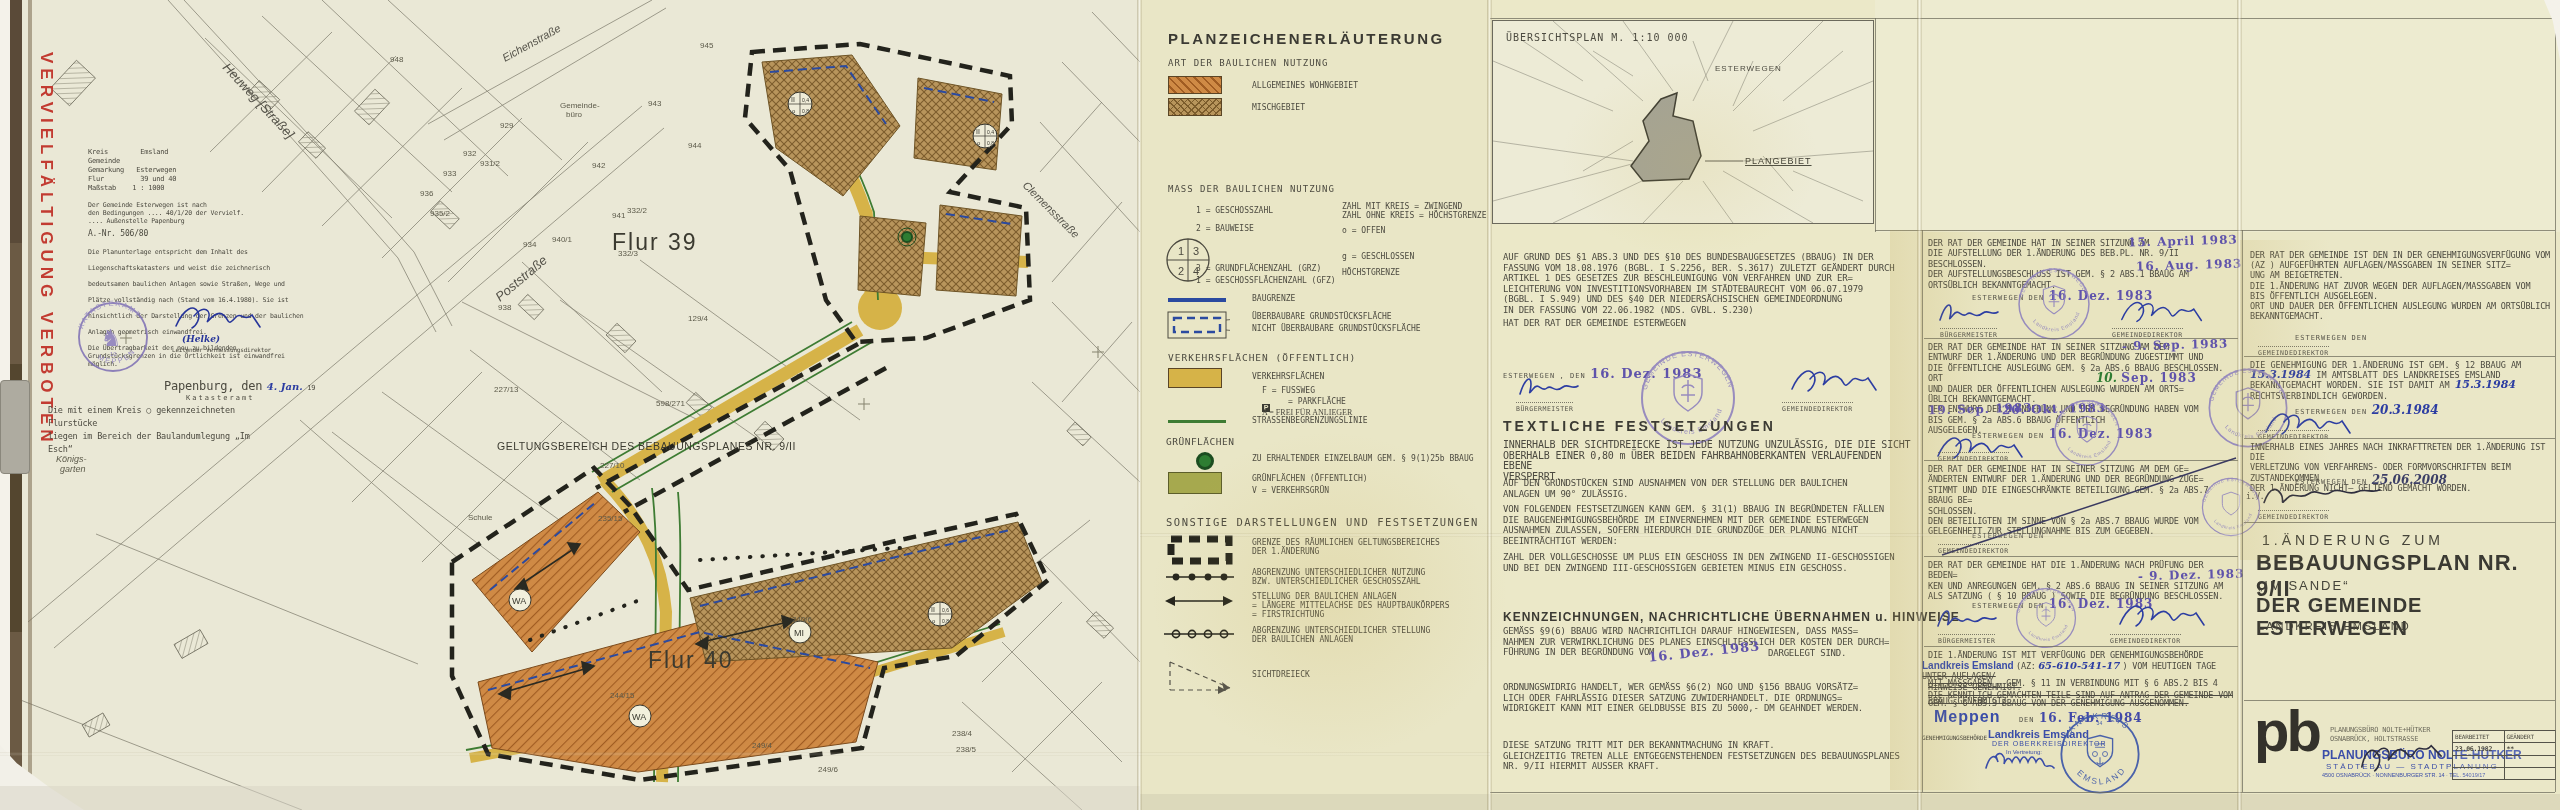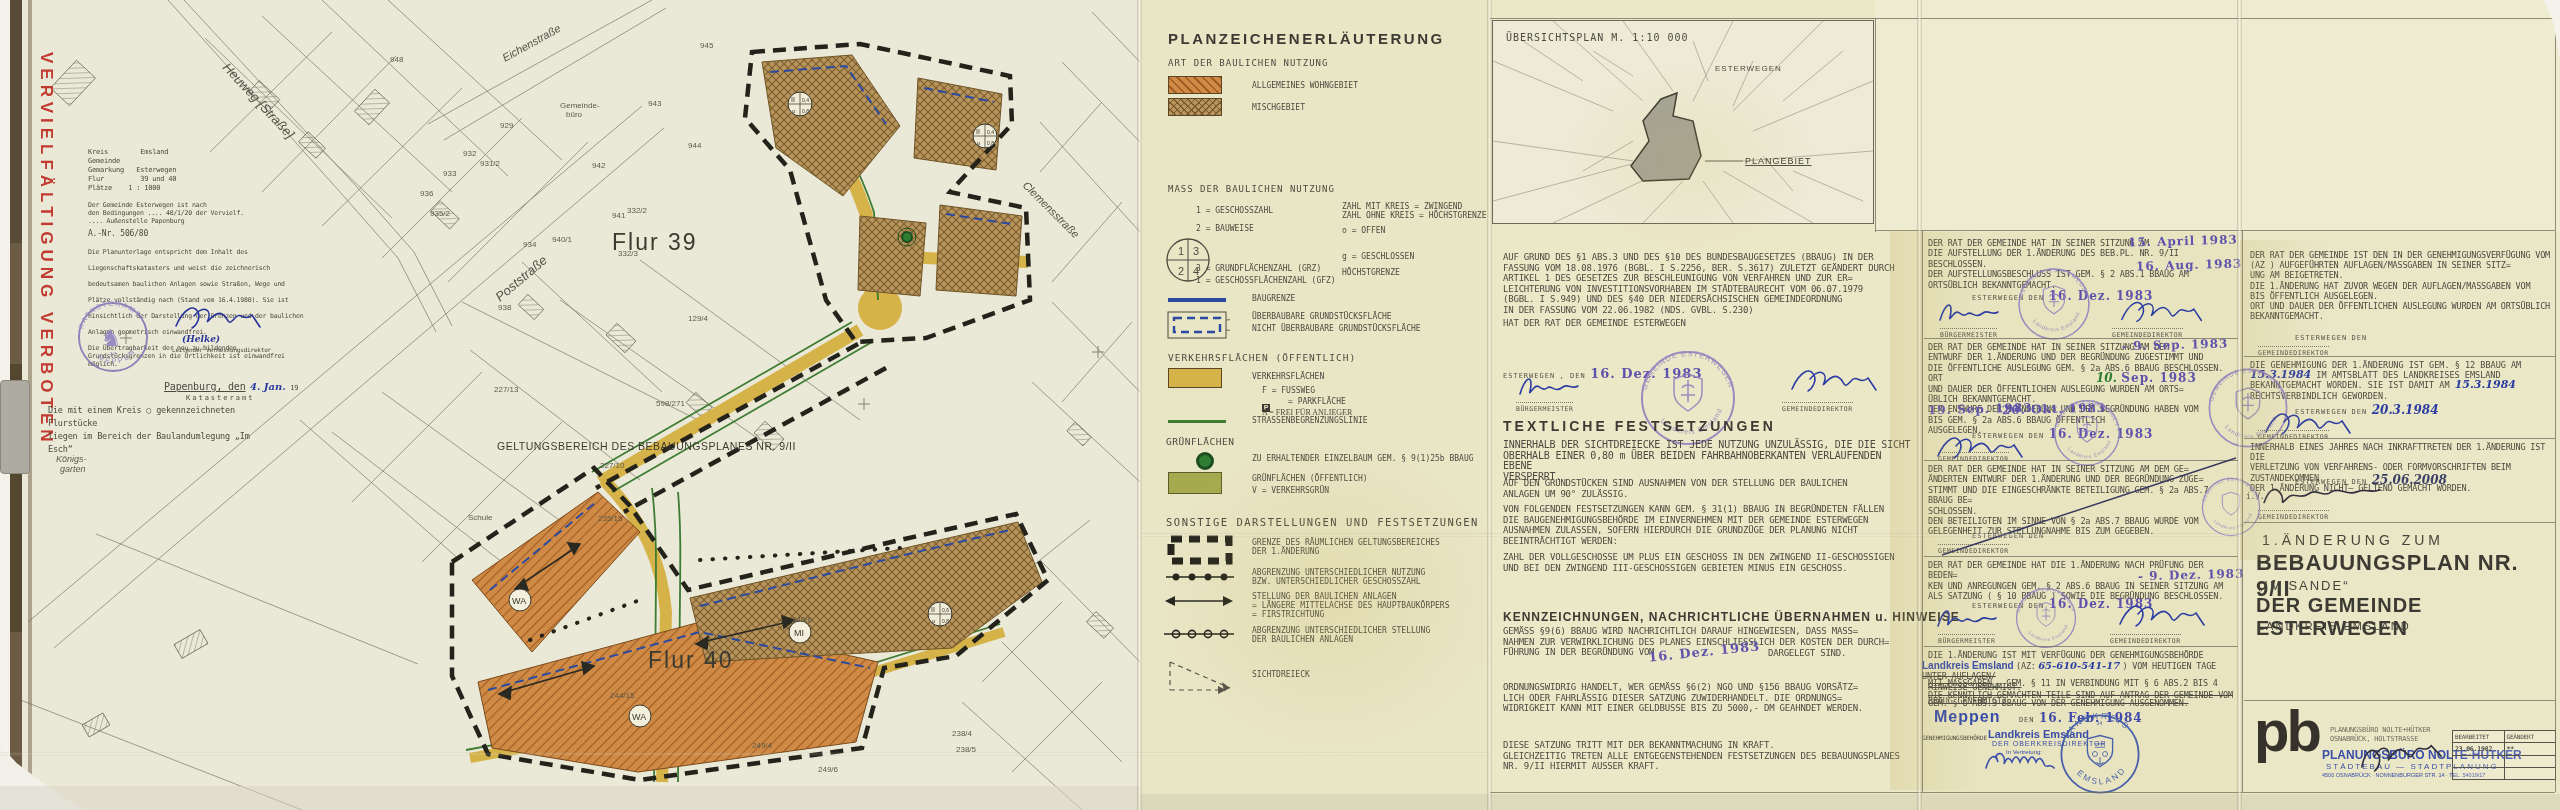--- a/index.html
+++ b/index.html
@@ -245,36 +245,36 @@
   <div class="abs" style="left:0;top:380px;width:28px;height:92px;background:#aeaba0;border:1px solid #8a877c;border-radius:4px;"></div>
   <div class="abs" style="left:0;top:745px;width:120px;height:65px;background:#f2f0e8;clip-path:polygon(0 0,14% 28%,42% 66%,70% 100%,0 100%);"></div>
   <div class="abs" style="left:0;top:786px;width:1140px;height:24px;background:#d8d5c6;opacity:.55;"></div>
 
   <div class="abs" style="left:88px;top:148px;width:230px;">
     <div class="tw" style="font-size:7px;line-height:9px;">
       <span>Kreis</span>&nbsp;&nbsp;&nbsp;&nbsp;&nbsp;&nbsp;&nbsp;&nbsp;<span>Emsland</span><br>
       <span>Gemeinde</span><br>
       <span>Gemarkung</span>&nbsp;&nbsp;&nbsp;<span>Esterwegen</span><br>
       <span>Flur</span>&nbsp;&nbsp;&nbsp;&nbsp;&nbsp;&nbsp;&nbsp;&nbsp;&nbsp;<span>39 und 40</span><br>
-      <span>Plätze</span>&nbsp;&nbsp;&nbsp;&nbsp;<span>1 : 1000</span>
+      <span>Maßstab</span>&nbsp;&nbsp;&nbsp;&nbsp;<span>1 : 1000</span>
     </div>
     <div class="tw pre" style="font-size:6.5px;line-height:8px;margin-top:8px;">Der Gemeinde Esterwegen ist nach
 den Bedingungen .... 40/1/20 der Vervielf.
 .... Außenstelle Papenburg</div>
     <div class="tw" style="font-size:8px;margin-top:4px;">A.-Nr.      506/80</div>
     <div class="tw pre" style="font-size:6.5px;line-height:16px;margin-top:6px;">Die Planunterlage entspricht dem Inhalt des
 Liegenschaftskatasters und weist die zeichnerisch
 bedeutsamen baulichen Anlagen sowie Straßen, Wege und
 Plätze vollständig nach (Stand vom 16.4.1980). Sie ist
 hinsichtlich der Darstellung der Grenzen und der baulichen
 Anlagen geometrisch einwandfrei.</div>
     <div class="tw pre" style="font-size:6.5px;line-height:8px;margin-top:4px;">Die Übertragbarkeit der neu zu bildenden
 Grundstücksgrenzen in die Örtlichkeit ist einwandfrei möglich.</div>
     <div style="margin-top:8px;margin-left:76px;">
-      <span class="tw" style="font-size:10px;text-decoration:underline;">Papenburg, den</span>
+      <span class="tw" style="font-size:12px;">Papenburg, den</span>
       <span class="hand" style="font-size:10px;">4. Jan.</span>
       <span class="tw" style="font-size:7px;">19</span>
       <div class="tw" style="font-size:7px;letter-spacing:2px;margin-left:22px;">Katasteramt</div>
     </div>
   </div>
 
   <svg class="seal sealpur" style="left:76px;top:300px;" width="74" height="74" viewBox="0 0 100 100">
     <defs>
         <path id="kt-t" d="M8,50 A42,42 0 0 1 92,50"></path>
         <path id="kt-b" d="M14,50 A36,36 0 0 0 86,50"></path>

